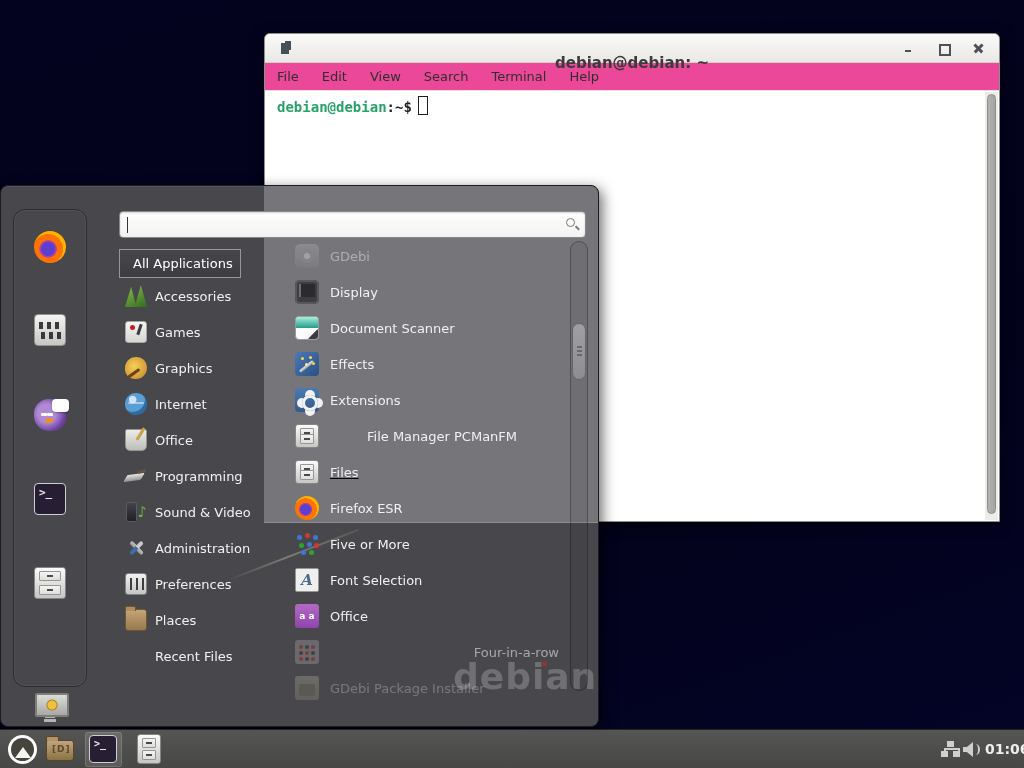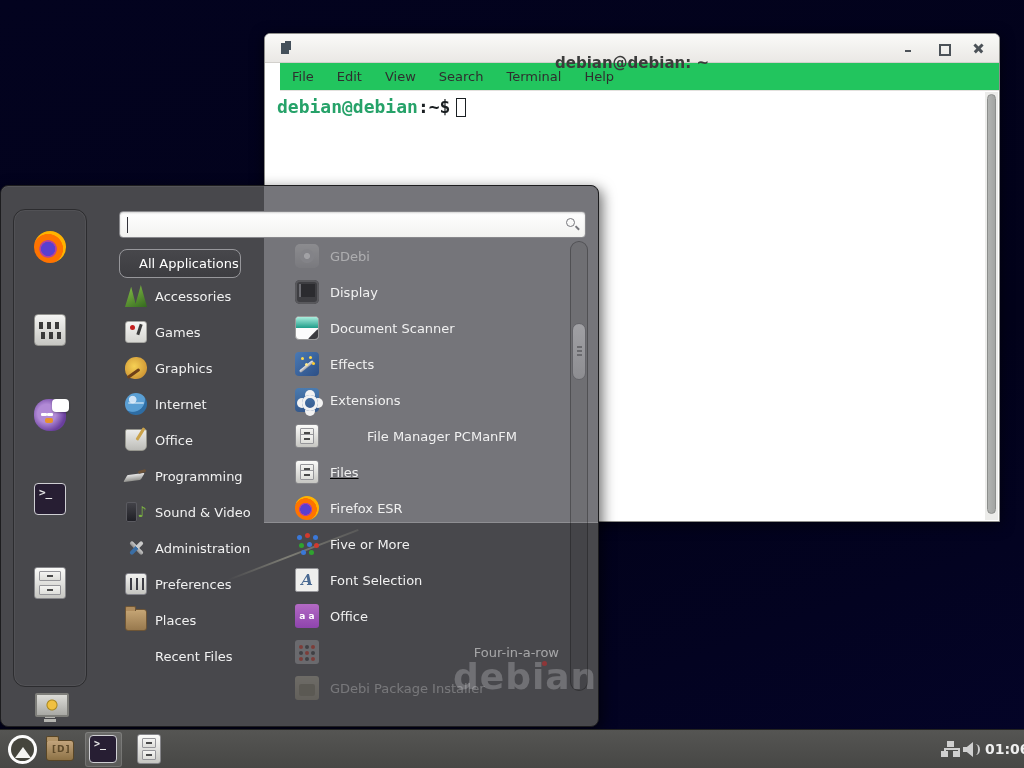--- a/index.html
+++ b/index.html
@@ -19,30 +19,30 @@
   .win-title { position:absolute; left:0; right:0; text-align:center;
                font-size:15px; font-weight:bold; color:#3b3b3b;margin-top:30px; }
   .win-btns { position:absolute; right:14px; top:0; height:100%;
               display:flex; align-items:center; gap:22px; }
   .wbtn { width:13px; height:13px; position:relative; cursor:default; }
   .wbtn-min::before  { content:""; position:absolute; left:3px; bottom:3px; width:6px; height:2px; background:#4c5258; }
   .wbtn-max::before  { content:""; position:absolute; left:2px; top:2px; width:8px; height:8px; border:2px solid #4c5258; }
   .wbtn-close::before,.wbtn-close::after { content:""; position:absolute; left:1px; top:5px; width:11px; height:2.5px; background:#4c5258; }
   .wbtn-close::before { transform:rotate(45deg);} .wbtn-close::after { transform:rotate(-45deg);}
 
-  .menubar { height:28px; background:#22c55e; border-bottom:1px solid #e3e1de;
-             display:flex; align-items:center; gap:23px; padding-left:12px;margin-left:15px; }
+  .menubar { height:28px; background:#ec4899; border-bottom:1px solid #e3e1de;
+             display:flex; align-items:center; gap:23px; padding-left:12px; }
   .menubar span { font-size:13px; color:#2f2f2f; cursor:default; }
 
   .term-body { position:absolute; left:0; top:57px; right:0; bottom:0; background:#ffffff; }
   .term-scroll { position:absolute; right:1px; top:1px; width:13px; bottom:1px; background:#ececea; }
   .term-thumb { position:absolute; left:2px; right:2px; top:2px; bottom:6px;
                 background:linear-gradient(90deg,#b2b4b2,#a2a4a2); border:1px solid #8c8e8c; border-radius:6px; }
   .prompt { position:absolute; left:12px; top:5px; font-family:"DejaVu Sans Mono","Liberation Mono",monospace;
-            font-size:18px; font-weight:bold; color:#1a1f22; white-space:pre; }
+            font-size:14px; font-weight:bold; color:#1a1f22; white-space:pre; }
   .prompt .user { color:#26a269; }
   .cursor { display:inline-block; width:10px; height:19px; border:1.5px solid #1a1f22;
             vertical-align:text-bottom; margin-left:6px; background:#fff; }
 
   
   #appmenu { position:absolute; left:0; top:185px; width:599px; height:542px;
              background:#48484c; border:1px solid #1d1d1f; border-radius:8px;
              box-shadow:3px 4px 14px rgba(0,0,0,.6), inset 0 1px 0 rgba(255,255,255,.07); }
   .glass-light { position:absolute; left:263px; top:0; right:0; height:337px;
                  background:#75757a; border-top-right-radius:8px;
@@ -71,21 +71,21 @@
                box-shadow:inset 0 0 0 1px rgba(255,255,255,.05); }
   .fav { position:absolute; left:33px; width:32px; height:32px; cursor:pointer; }
 
   
   .cat-list { position:absolute; left:118px; top:92px; width:146px; }
   .row { height:36px; display:flex; align-items:center; cursor:pointer; }
   .cat-list .row { gap:8px; padding-left:6px; }
   .row span.lbl { font-size:13px; color:#f1f1f1; white-space:nowrap; }
   .allapps-btn { position:absolute; left:118px; top:63px; width:122px; height:29px;
                  background:linear-gradient(#47474b,#3d3d41); border:1px solid #97979b;
-                 border-radius:8px; display:flex; align-items:center; padding-left:19px; cursor:pointer; }
+                 border-radius:0; display:flex; align-items:center; padding-left:13px; cursor:pointer; }
   .allapps-btn span { font-size:13px; color:#ffffff; }
 
   .app-list { position:absolute; left:266px; top:52px; width:292px; }
   .app-list .row { gap:11px; padding-left:28px; }
 
   
   .m-track { position:absolute; left:569px; top:55px; width:18px; height:450px;
              border:1px solid rgba(0,0,0,.28); border-radius:9px; background:rgba(0,0,0,.05); }
   .m-thumb { position:absolute; left:571px; top:137px; width:14px; height:57px;
              background:linear-gradient(#a0a0a4,#8d8d91); border:1px solid #65656a; border-radius:7px; }

